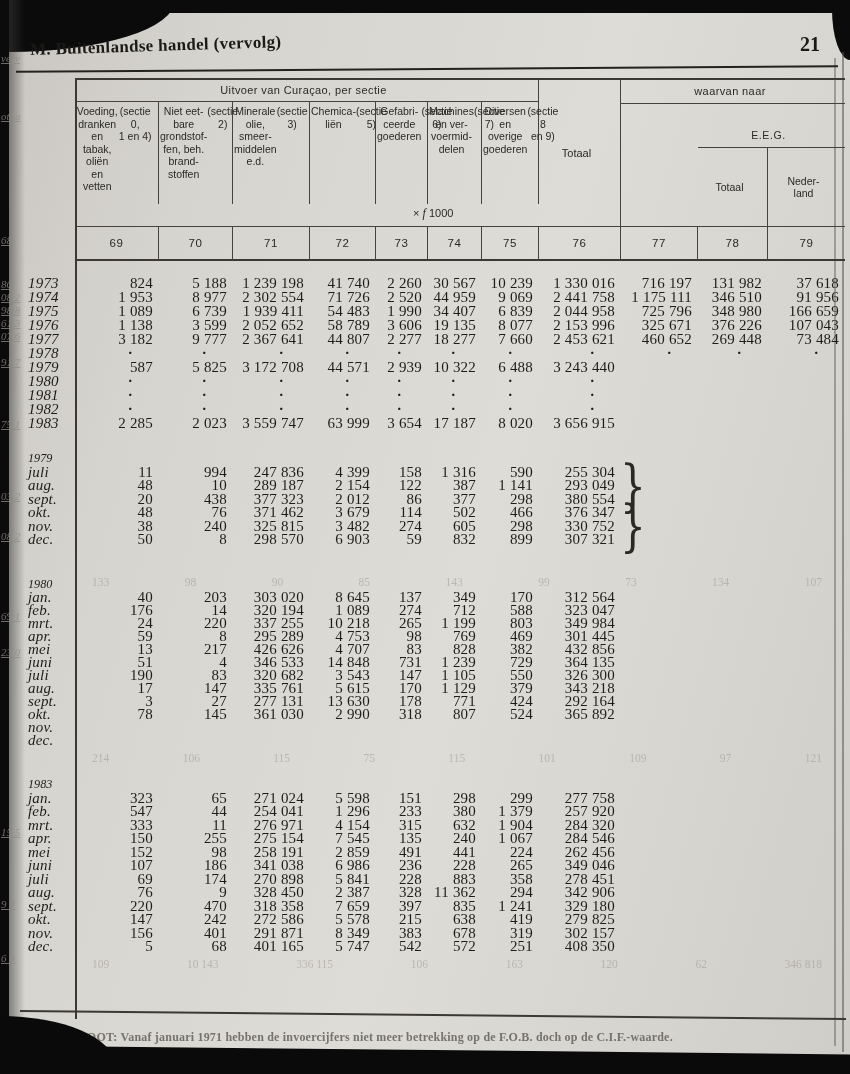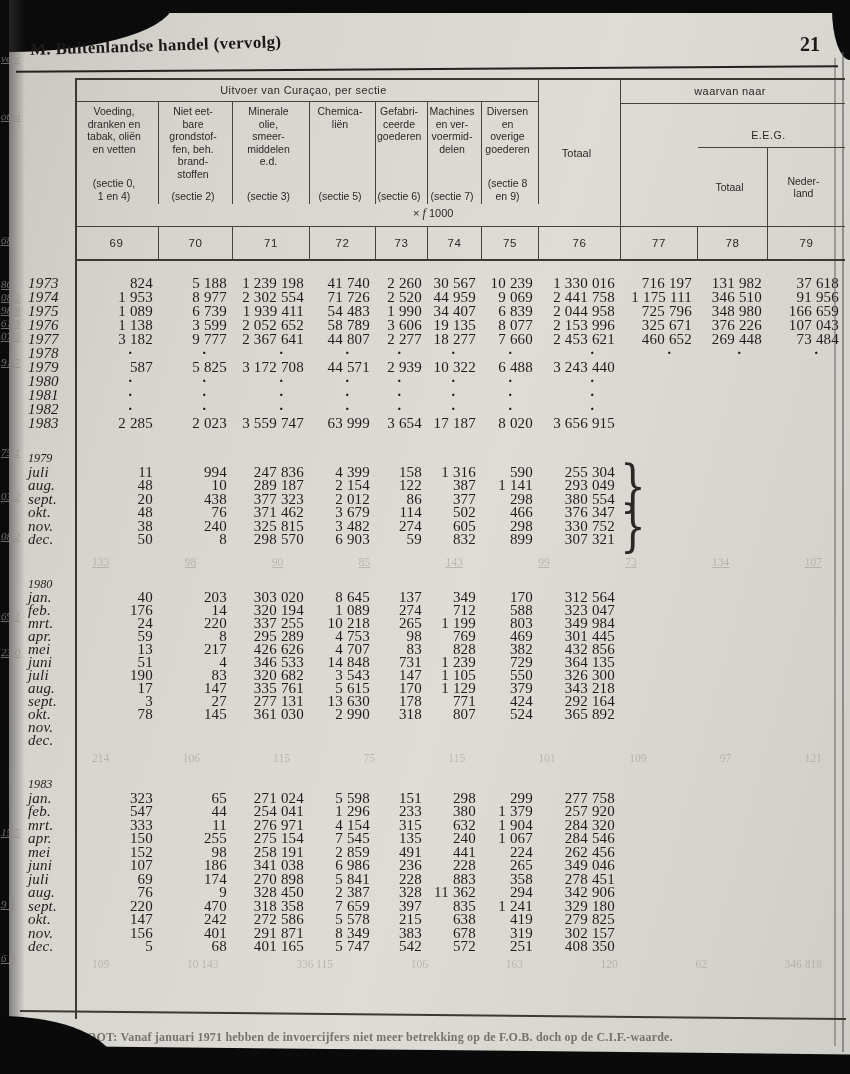--- a/index.html
+++ b/index.html
@@ -21,21 +21,21 @@
   .pageno{position:absolute;left:800px;top:33px;font-size:20px;font-weight:700;color:#1c1a17;}
   .title-rule{position:absolute;left:16px;top:68px;width:822px;height:2px;background:#24221e;transform:rotate(-0.4deg);}
 
   
   .thead{position:absolute;left:75px;top:78px;width:770px;height:179px;
     border-top:2px solid #3c3933;border-bottom:2px solid #3c3933;
     font-family:"Liberation Sans",sans-serif;font-size:10.5px;line-height:12.5px;color:#2b2925;}
   .thead .cell{position:absolute;box-sizing:border-box;white-space:pre-line;text-align:center;}
   .spanner{left:0;top:0;width:464px;height:22px;border-right:1px solid #46433c;border-bottom:1px solid #46433c;
     display:flex;align-items:center;justify-content:center;font-size:11px;letter-spacing:.4px;}
-  .hc{top:22px;height:102px;border-right:1px solid #46433c;display:flex;flex-direction:column;justify-content:space-between;padding:3px 1px 2px 1px;}
+  .hc{top:22px;height:102px;border-right:1px solid #46433c;display:flex;flex-direction:row;justify-content:space-between;padding:3px 1px 2px 1px;}
   .tot76{left:464px;top:0;width:82px;height:146px;border-right:1px solid #46433c;display:flex;align-items:center;justify-content:center;font-size:11px;}
   .waarvan{left:546px;top:0;width:224px;height:24px;border-bottom:1px solid #46433c;display:flex;align-items:center;justify-content:center;font-size:11px;letter-spacing:.4px;}
   .hc77{left:546px;top:24px;width:77px;height:122px;border-right:1px solid #46433c;display:flex;align-items:center;justify-content:center;}
   .eeg{left:623px;top:24px;width:147px;height:44px;border-bottom:1px solid #46433c;display:flex;align-items:flex-end;justify-content:center;padding-bottom:6px;box-sizing:border-box;letter-spacing:.6px;}
   .hc78{left:623px;top:68px;width:70px;height:78px;border-right:1px solid #46433c;display:flex;align-items:center;justify-content:center;}
   .hc79{left:693px;top:68px;width:77px;height:78px;display:flex;align-items:center;justify-content:center;}
   .unit{position:absolute;left:338px;top:127px;font-family:"Liberation Sans",sans-serif;font-size:11px;color:#2b2925;}
   .unit i{font-family:"Liberation Serif",serif;font-size:12px;}
   .numrow{position:absolute;left:0;top:146px;width:770px;height:33px;border-top:1px solid #46433c;display:grid;
     grid-template-columns:84px 74px 77px 66px 52px 54px 57px 82px 77px 70px 77px;}
@@ -754,29 +754,29 @@
   <div id="ghost-layer">
       <div class="ghost" style="left: 1px; top: 52px;">verv</div>
       <div class="ghost" style="left: 1px; top: 110px;">otaa</div>
       <div class="ghost" style="left: 1px; top: 234px;">68</div>
       <div class="ghost" style="left: 1px; top: 278px;">86</div>
       <div class="ghost" style="left: 1px; top: 291px;">08 2</div>
       <div class="ghost" style="left: 1px; top: 304px;">98 8</div>
       <div class="ghost" style="left: 1px; top: 317px;">61 3</div>
       <div class="ghost" style="left: 1px; top: 330px;">07 6</div>
       <div class="ghost" style="left: 1px; top: 356px;">91 7</div>
-      <div class="ghost" style="left: 1px; top: 418px; margin-top: 28px;">75 1</div>
+      <div class="ghost" style="left: 1px; top: 418px;">75 1</div>
       <div class="ghost" style="left: 1px; top: 490px;">03 2</div>
       <div class="ghost" style="left: 1px; top: 530px;">08 2</div>
       <div class="ghost" style="left: 1px; top: 610px;">69 1</div>
       <div class="ghost" style="left: 1px; top: 646px;">23 0</div>
       <div class="ghost" style="left: 1px; top: 826px;">15 5</div>
       <div class="ghost" style="left: 1px; top: 898px;">9 3</div>
       <div class="ghost" style="left: 1px; top: 952px;">6 0</div>
-      <div class="ghost-row" style="top: 556px; text-decoration: underline;">
+      <div class="ghost-row" style="top: 576px;">
         <span>133</span>
         <span>98</span>
         <span>90</span>
         <span>85</span>
         <span>143</span>
         <span>99</span>
         <span>73</span>
         <span>134</span>
         <span>107</span>
       </div>

